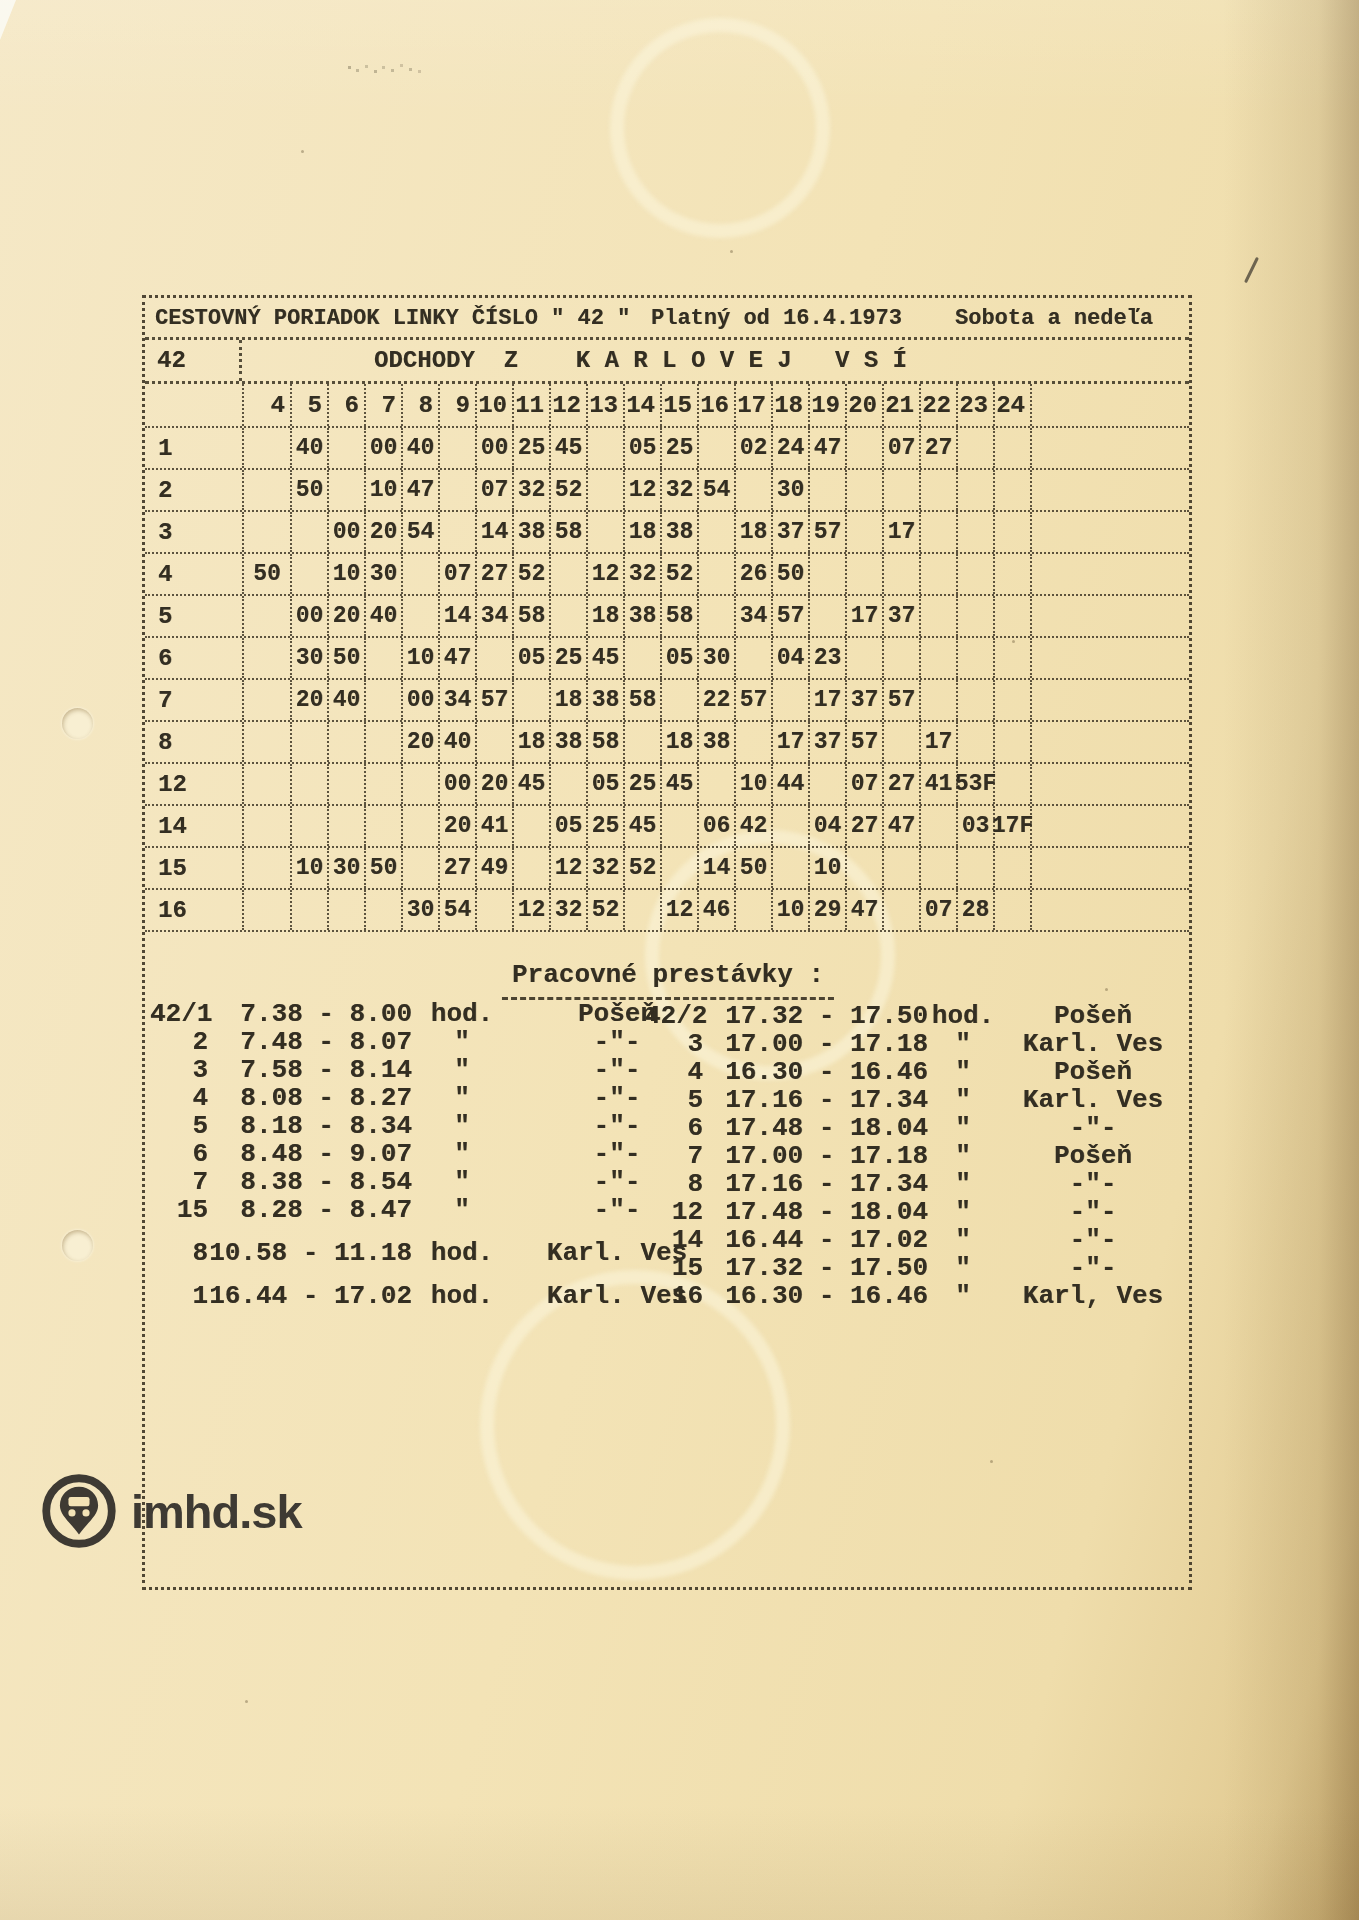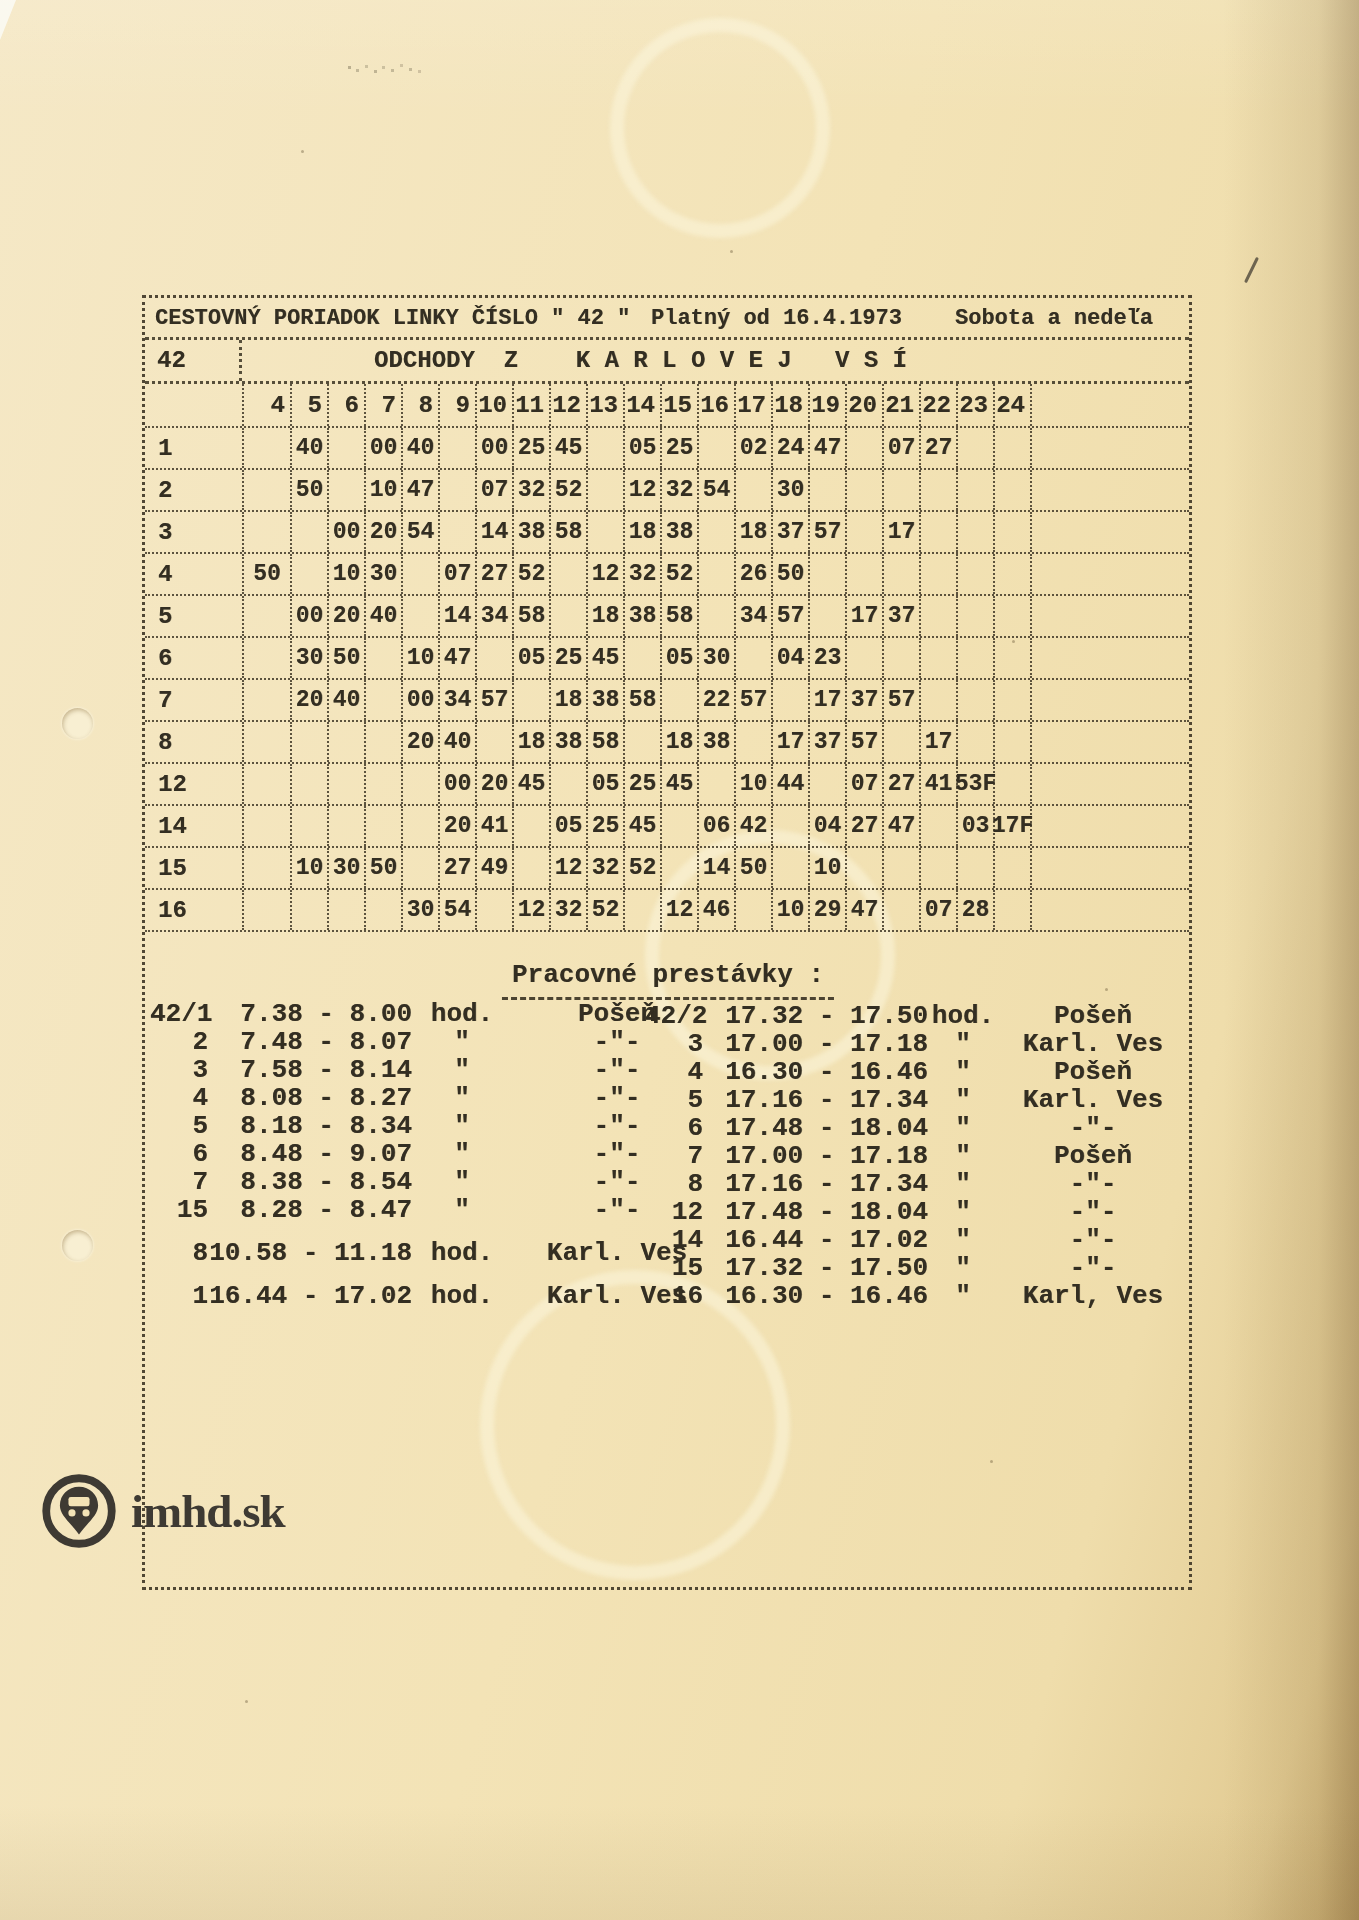--- a/index.html
+++ b/index.html
@@ -73,21 +73,21 @@
   .bnum   { width:58px;  text-align:right; }
   .btime  { width:204px; text-align:right; white-space:pre; }
   .breaks-right .btime { width:225px; }
   .bunit  { width:100px; text-align:center; }
   .breaks-right .bunit { width:70px; }
   .bplace { width:210px; text-align:center; white-space:pre; }
   .breaks-right .bplace { width:190px; }
 
   
   .logo { position:absolute; left:40px; top:1472px; display:flex; align-items:center; gap:13px; z-index:5; }
-  .logo-text { font-family:Liberation Serif, serif; font-weight:bold;
+  .logo-text { font-family:Liberation Sans, sans-serif; font-weight:bold;
     font-size:47px; color:#3e3a33; letter-spacing:-1px; }
 </style>
 </head>
 <body>
 
 <div class="page">
 
   <div class="corner-sliver"></div>
   <div class="scribble"></div>
   <div class="pen-mark"></div>

